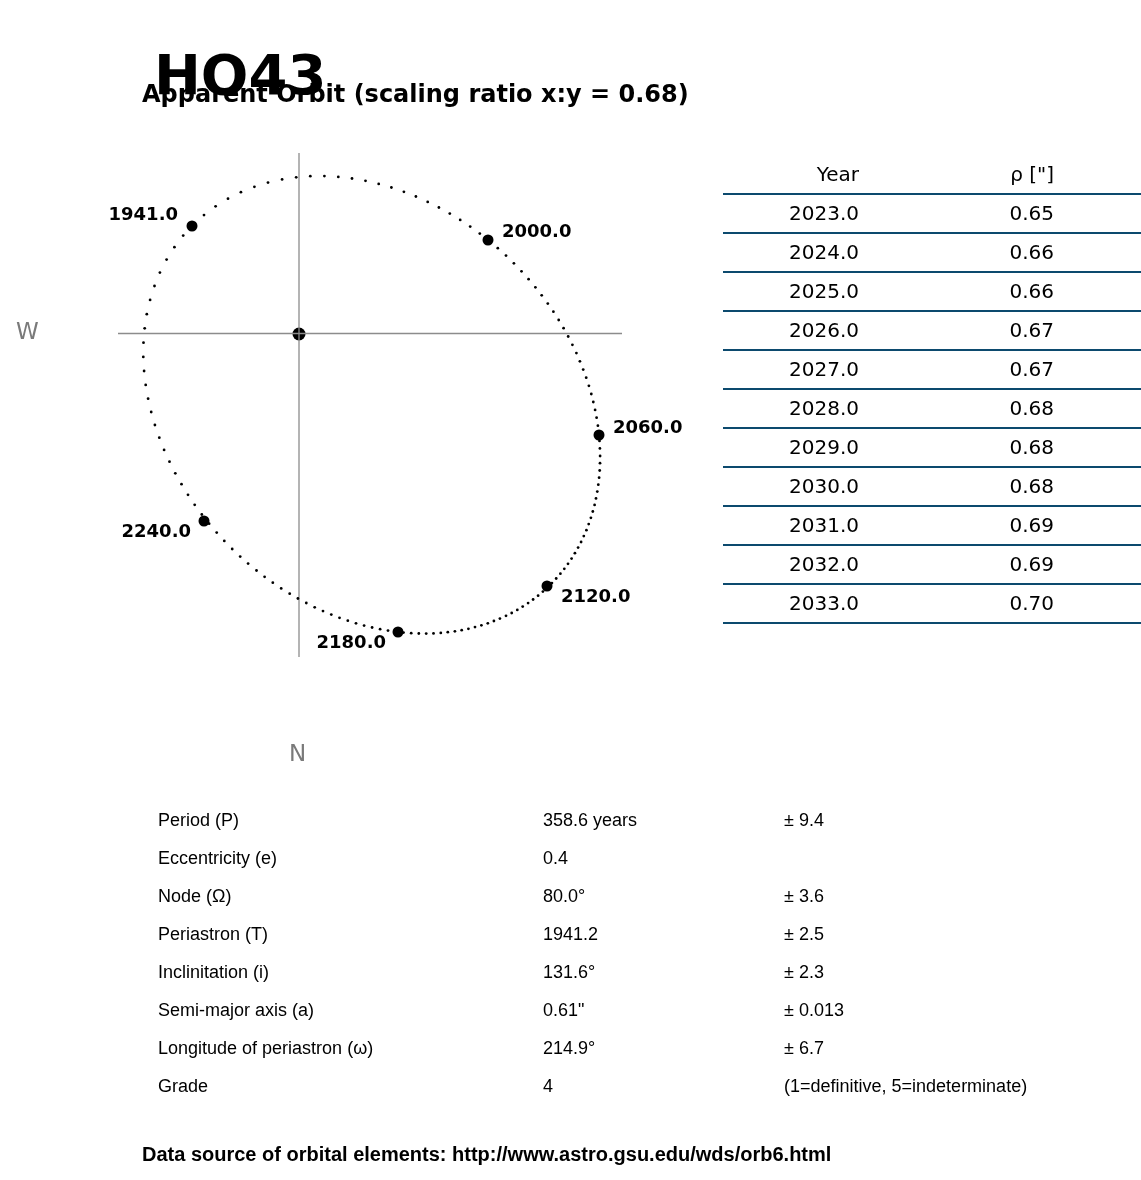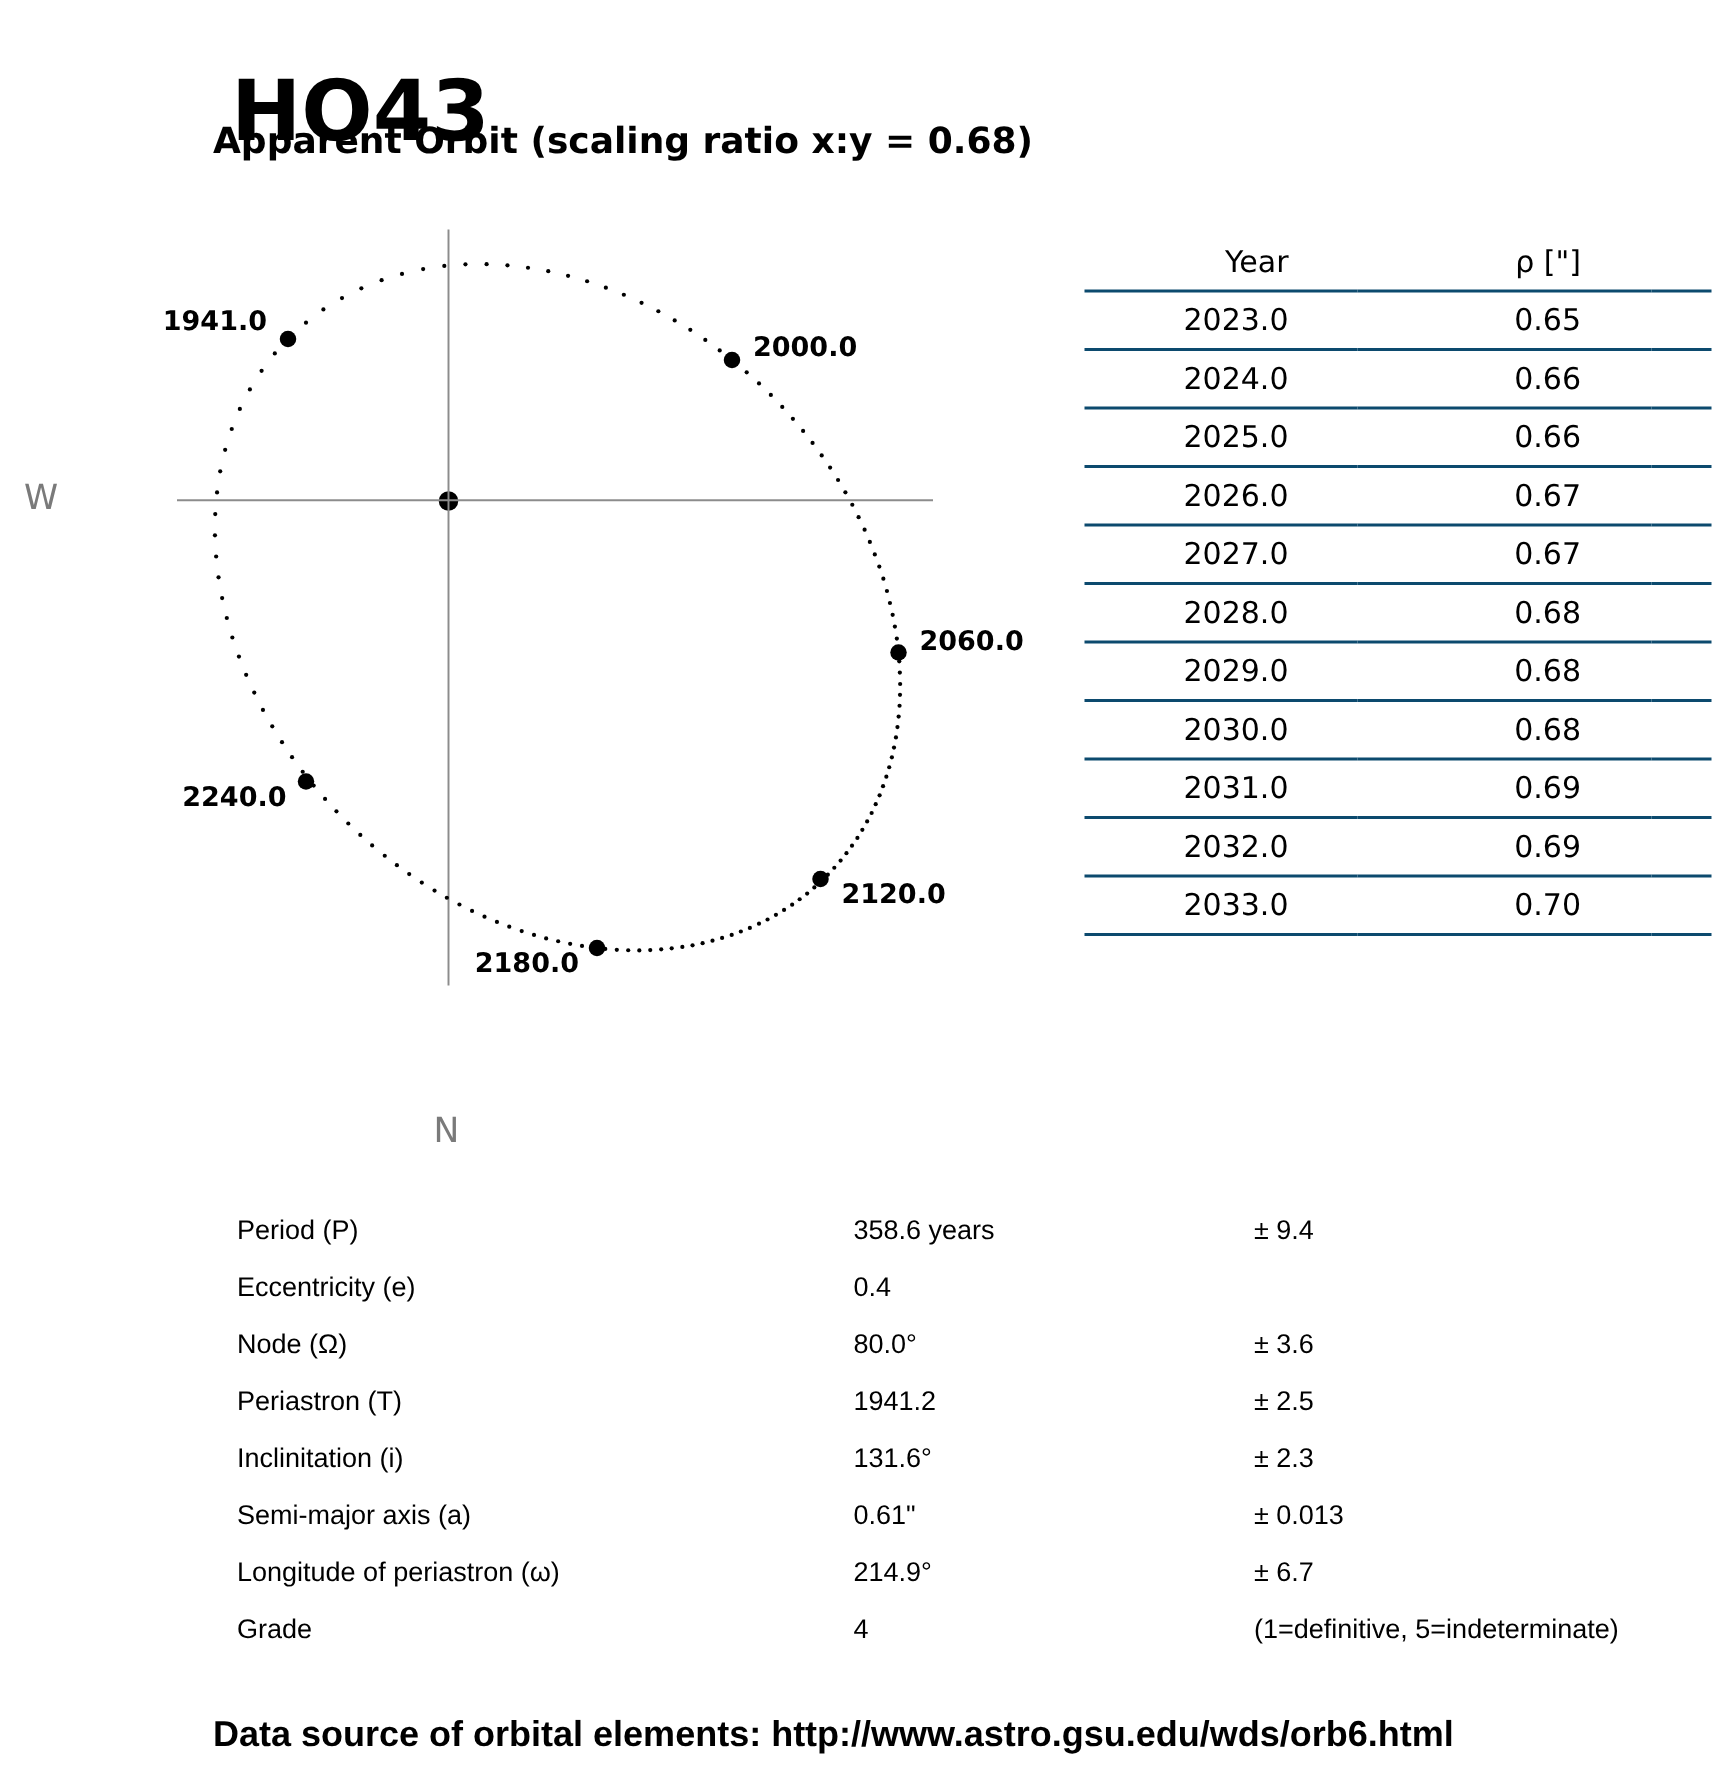--- a/index.html
+++ b/index.html
@@ -26,27 +26,27 @@
     border-bottom:2px solid #0c4a6e;padding-top:6px;padding-bottom:7px;
     white-space:nowrap;overflow:hidden;
   }
   .eph-table .c0{width:135px;padding-right:46px;}
   .eph-table .c1{width:148px;padding-right:47px;}
   .eph-table .c2{width:119px;padding-right:15px;}
   .elements{
     position:absolute;left:158px;top:801px;width:930px;
     font-family:"Liberation Sans",sans-serif;font-size:18px;
   }
-  .el-row{display:flex;height:38px;align-items:center;gap:26px;}
+  .el-row{display:flex;height:38px;align-items:center;}
   .el-name{width:385px;flex:0 0 385px;}
   .el-value{width:225px;flex:0 0 225px;}
   .el-error{flex:1;margin-left:16px;}
   .footer{
     position:absolute;left:142px;top:1143px;
-    font-family:"Liberation Sans",sans-serif;font-size:24px;font-weight:bold;
+    font-family:"Liberation Sans",sans-serif;font-size:20px;font-weight:bold;
   }
 </style>
 </head>
 <body>
 
 <main>
 
   <h1 class="page-title">HO43</h1>
 
   <div class="page-subtitle">Apparent Orbit (scaling ratio x:y = 0.68)</div>

